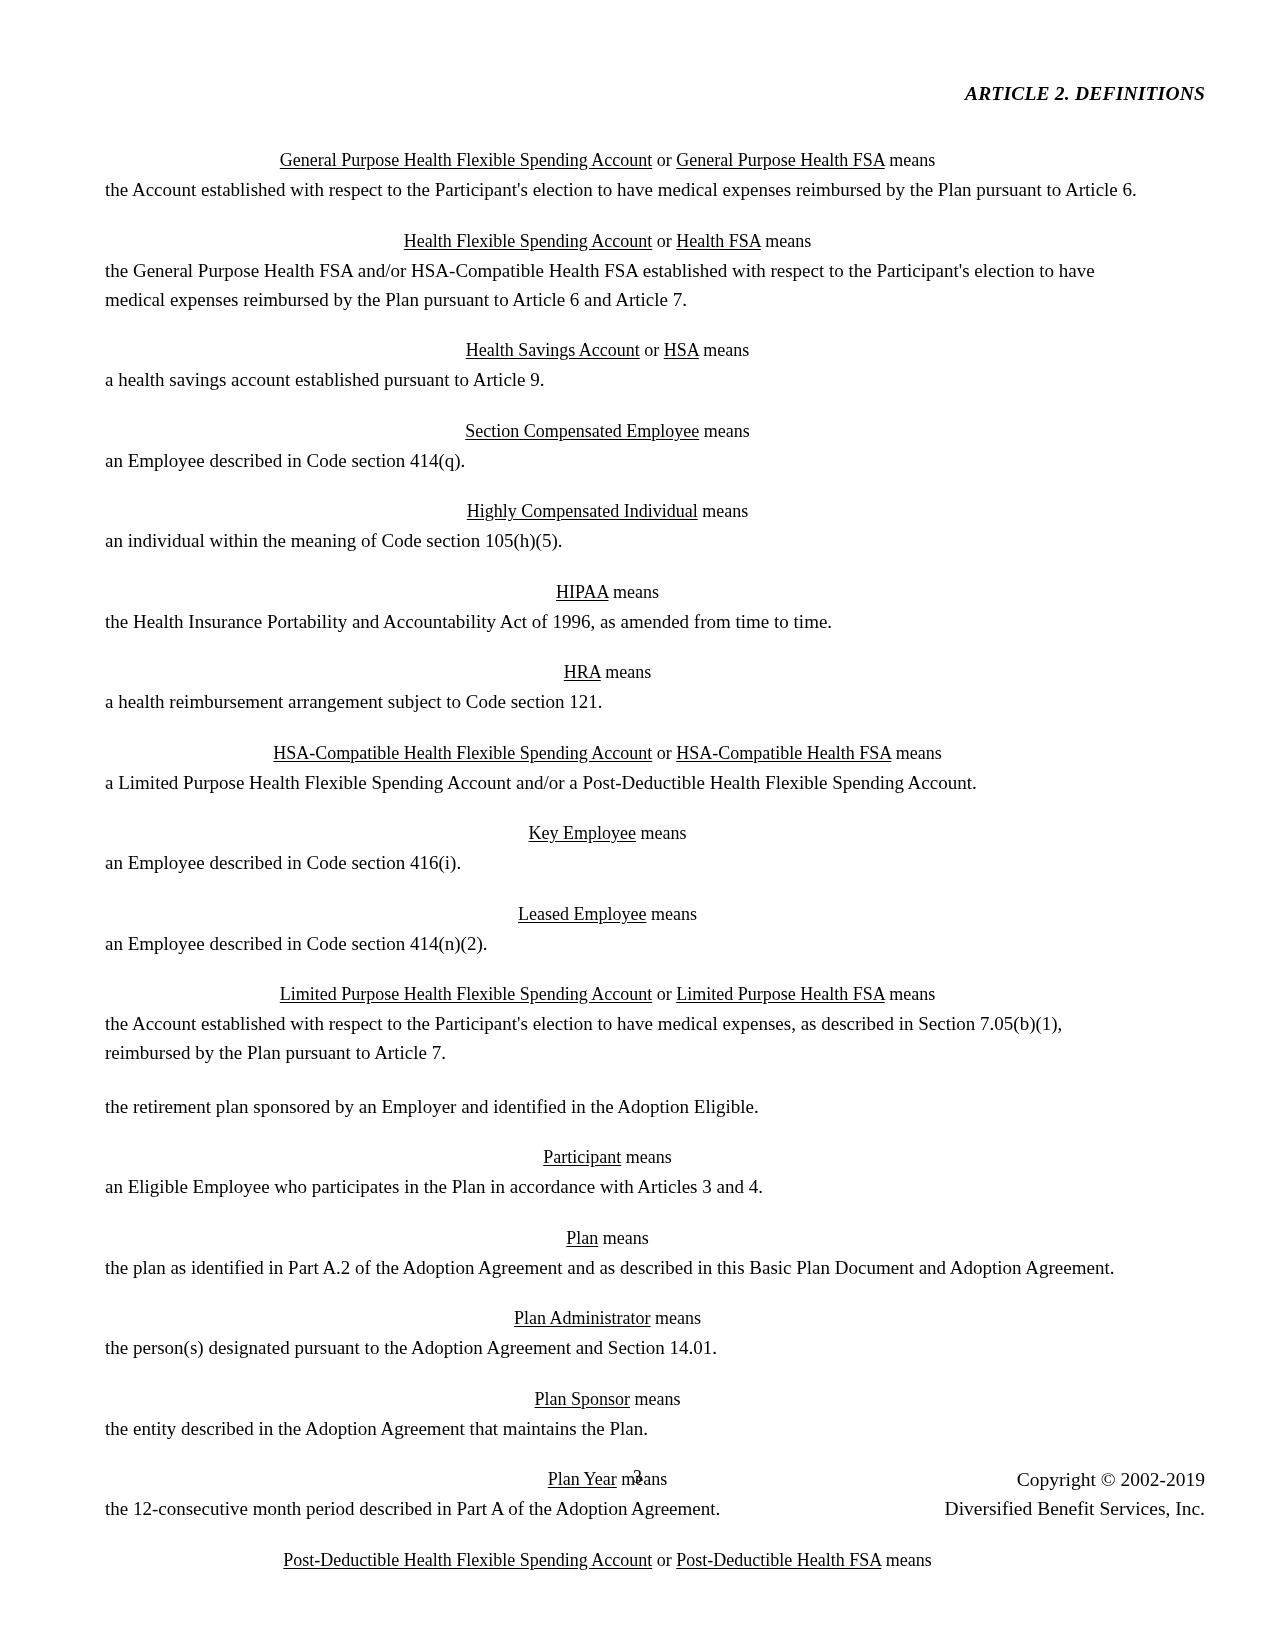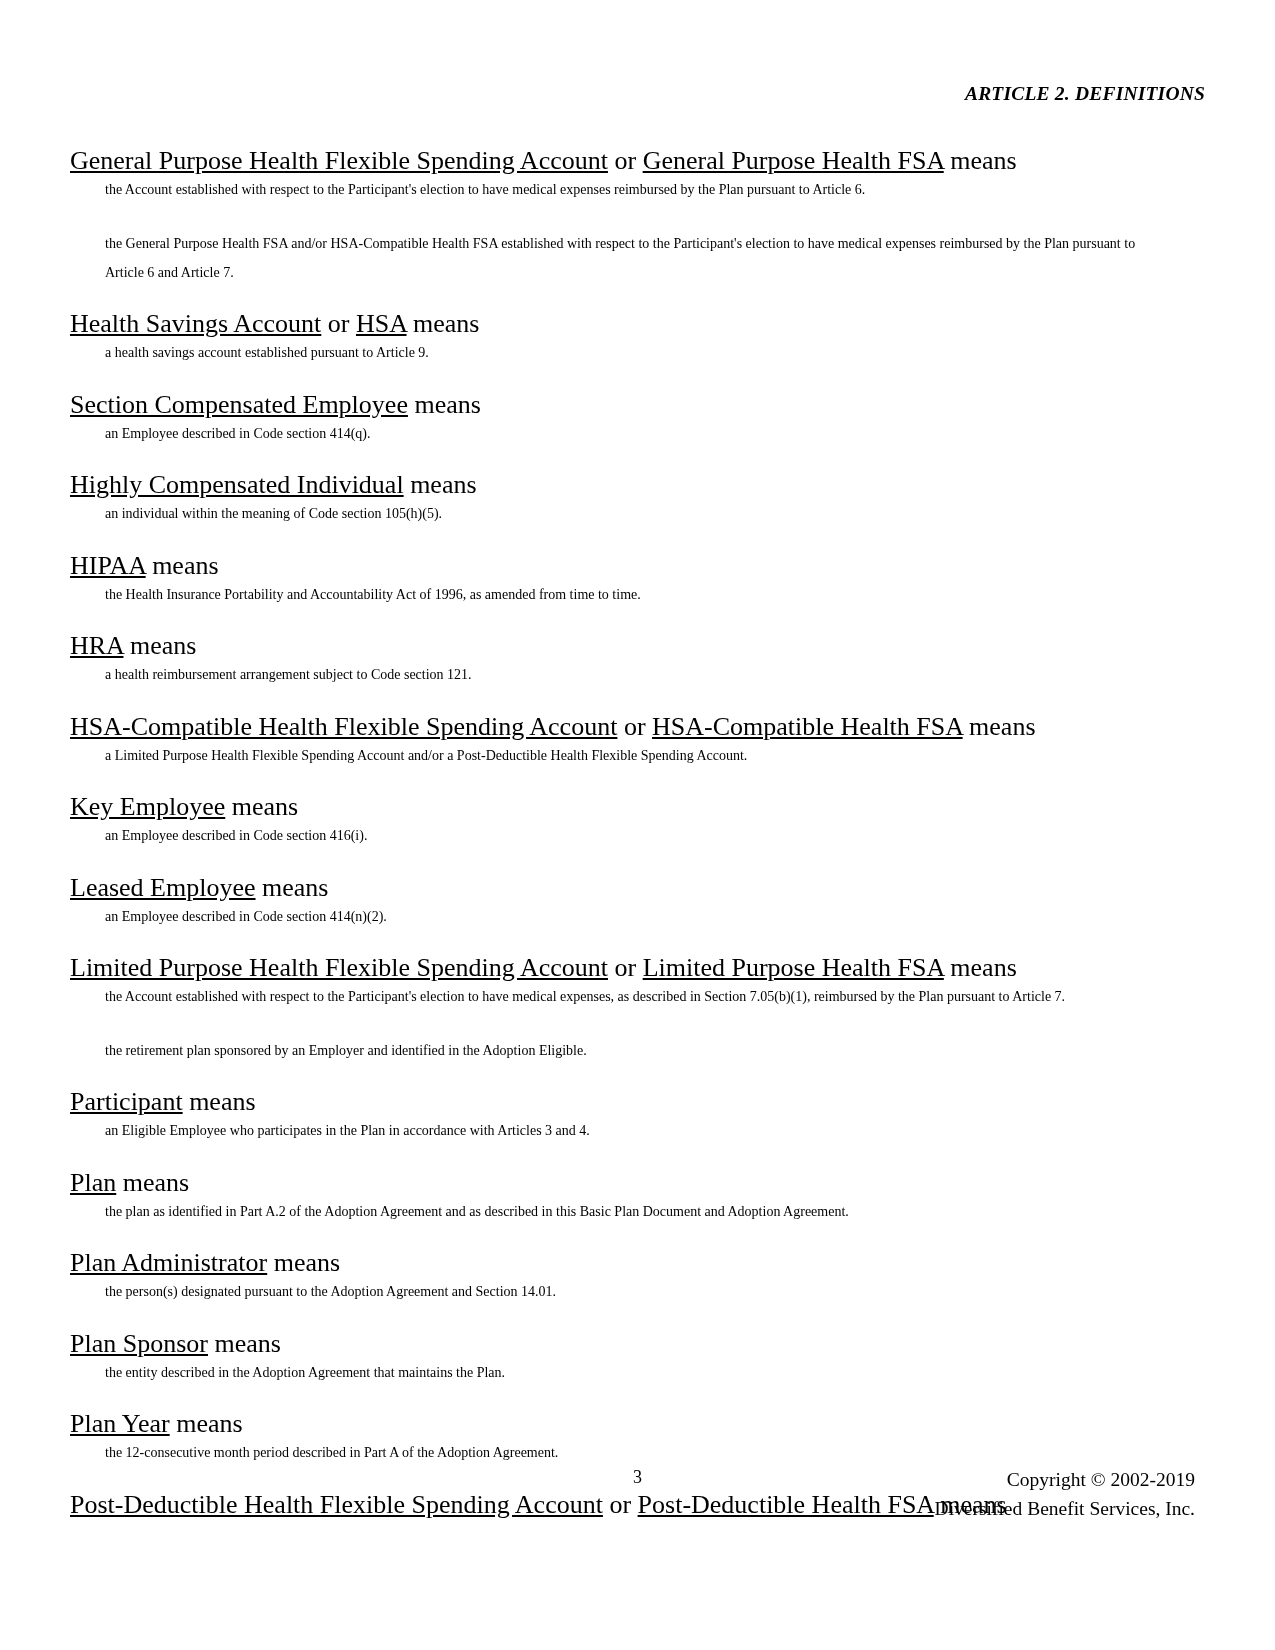--- a/index.html
+++ b/index.html
@@ -47,35 +47,36 @@
   }
 
   .definition {
     margin: 0 0 24.5px 0;
   }
   .definition:last-child {
     margin-bottom: 0;
   }
 
   .def-term-line {
-    font-size: 26px;
+    font-size: 18px;
     line-height: 25px;
     margin: 0;
     white-space: normal;
+    text-align: center;
   }
   .term {
     text-decoration: underline;
     text-underline-offset: 2px;
   }
   .conj, .means {
     text-decoration: none;
   }
 
   .def-body {
-    font-size: 14px;
+    font-size: 19px;
     line-height: 29px;
     margin: 2px 0 0 0;
     padding-left: 35px;
     text-align: left;
   }
 
   
   .page-footer {
     position: absolute;
     left: 70px;
@@ -88,21 +89,21 @@
     position: absolute;
     left: 0;
     right: 0;
     top: 0;
     text-align: center;
     font-size: 18px;
     line-height: 24px;
   }
   .footer-copyright {
     position: absolute;
-    right: 10px;
+    right: 0;
     top: 0;
     text-align: right;
     line-height: 29px;
   }
   .footer-copyright div {
     white-space: nowrap;
   }
 </style>
 </head>
 <body>
@@ -112,20 +113,21 @@
   <div class="page-header">
     <span class="header-title">ARTICLE 2. DEFINITIONS</span>
   </div>
 
   <div class="content">
       <div class="definition">
         <p class="def-term-line"><span class="term">General Purpose Health Flexible Spending Account</span> <span class="conj">or</span> <span class="term">General Purpose Health FSA</span> <span class="means">means</span></p>
         <p class="def-body">the Account established with respect to the Participant's election to have medical expenses reimbursed by the Plan pursuant to Article 6.</p>
       </div>
       <div class="definition">
+        <p class="def-term-line"><span class="term">Health Flexible Spending Account</span> <span class="conj">or</span> <span class="term">Health FSA</span> <span class="means">means</span></p>
         <p class="def-body">the General Purpose Health FSA and/or HSA-Compatible Health FSA established with respect to the Participant's election to have medical expenses reimbursed by the Plan pursuant to Article 6 and Article 7.</p>
       </div>
       <div class="definition">
         <p class="def-term-line"><span class="term">Health Savings Account</span> <span class="conj">or</span> <span class="term">HSA</span> <span class="means">means</span></p>
         <p class="def-body">a health savings account established pursuant to Article 9.</p>
       </div>
       <div class="definition">
         <p class="def-term-line"><span class="term">Section Compensated Employee</span> <span class="means">means</span></p>
         <p class="def-body">an Employee described in Code section 414(q).</p>
       </div>

